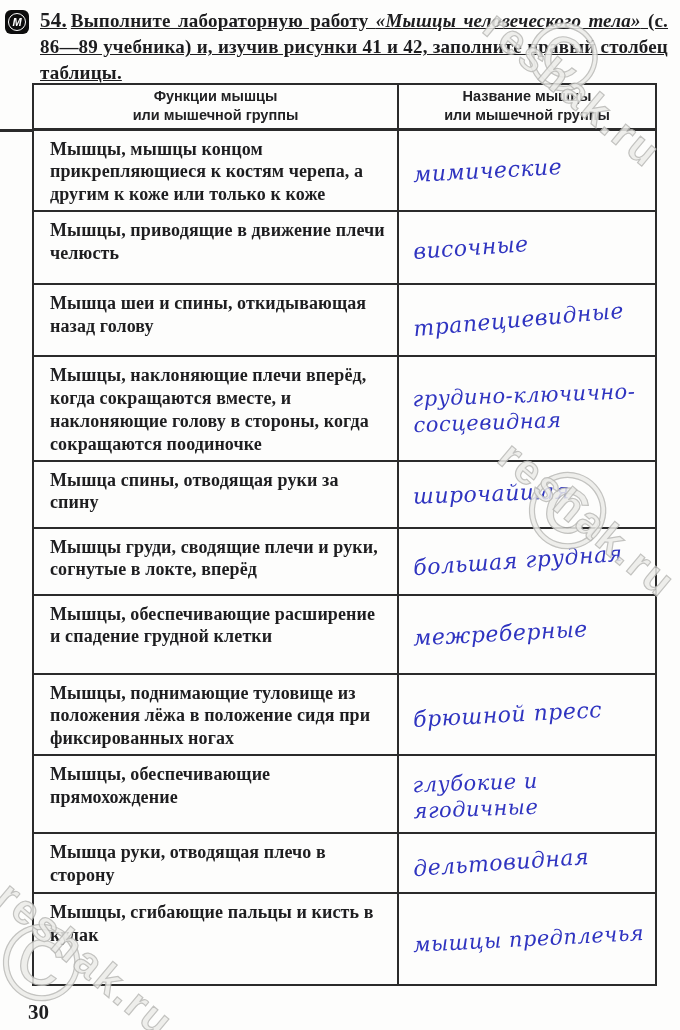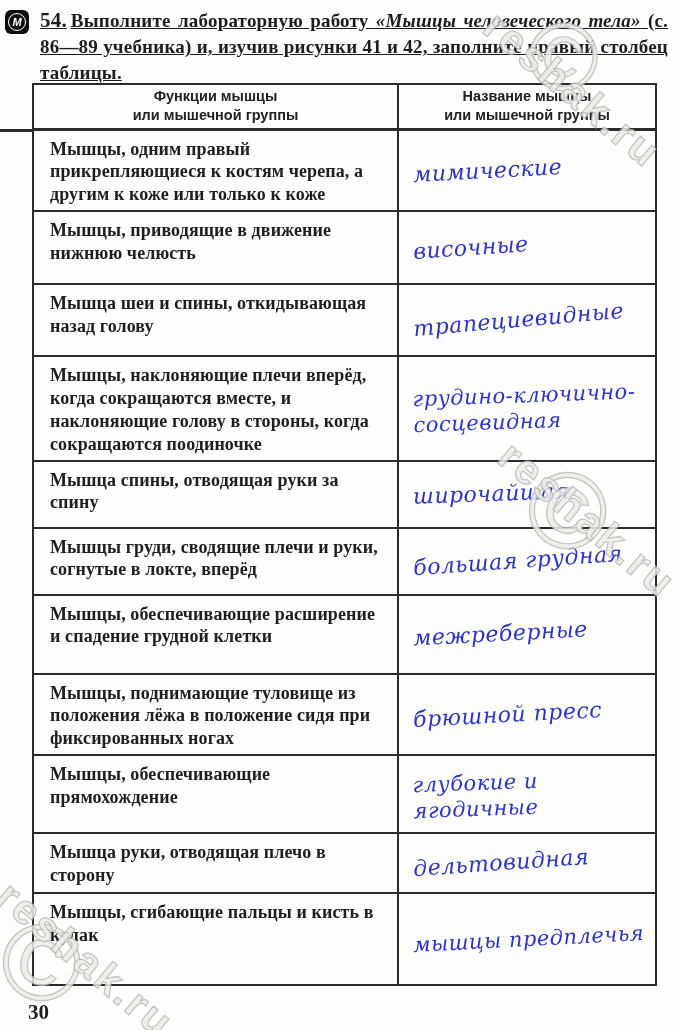--- a/index.html
+++ b/index.html
@@ -183,25 +183,25 @@
     <thead>
       <tr>
         <th>Функции мышцы
 или мышечной группы</th>
         <th>Название мышцы
 или мышечной группы</th>
       </tr>
     </thead>
     <tbody>
       <tr>
-        <td class="fn">Мышцы, одним правый прикрепляющиеся к костям черепа, а другим к коже или только к коже</td>
+        <td class="fn">Мышцы, мышцы концом прикрепляющиеся к костям черепа, а другим к коже или только к коже</td>
         <td class="ans"><span class="hand">мимические</span></td>
       </tr>
       <tr>
-        <td class="fn">Мышцы, приводящие в движение нижнюю челюсть</td>
+        <td class="fn">Мышцы, приводящие в движение плечи челюсть</td>
         <td class="ans"><span class="hand">височные</span></td>
       </tr>
       <tr>
         <td class="fn">Мышца шеи и спины, откидывающая назад голову</td>
         <td class="ans"><span class="hand">трапециевидные</span></td>
       </tr>
       <tr>
         <td class="fn">Мышцы, наклоняющие плечи вперёд, когда сокращаются вместе, и наклоняющие голову в стороны, когда сокращаются поодиночке</td>
         <td class="ans"><span class="hand">грудино-ключично-сосцевидная</span></td>
       </tr>

